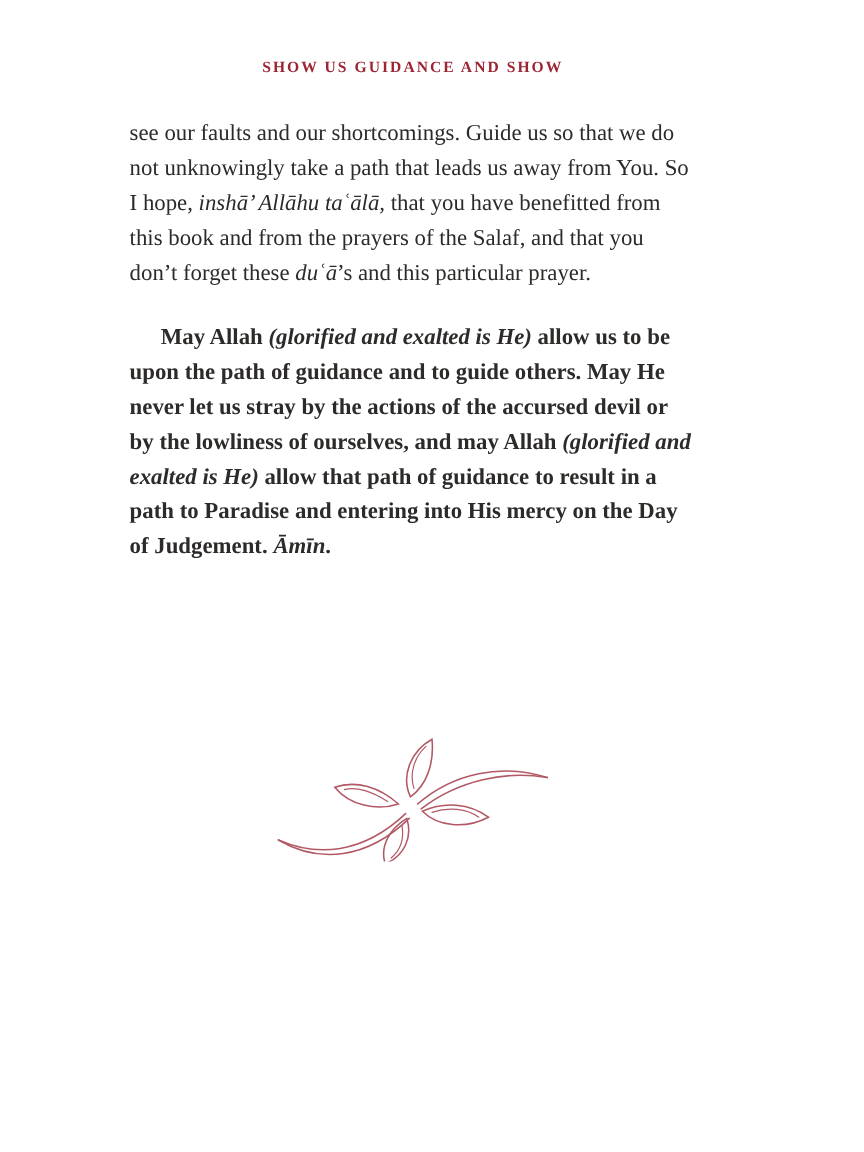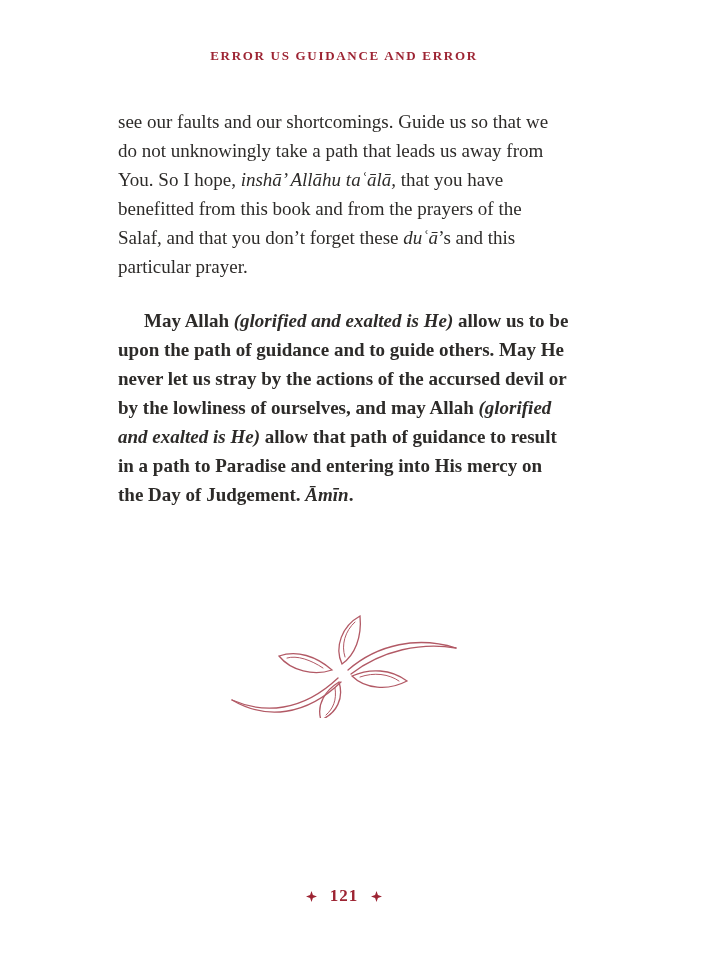--- a/index.html
+++ b/index.html
@@ -30,21 +30,21 @@
     color: var(--red);
   }
   .text-block {
     position: absolute;
     top: 95px; left: 106px; width: 476px;
     font-size: 19px;
     line-height: 29px;
     color: var(--ink);
     text-align: left;
   }
-  .body-para { margin: 12px; }
+  .body-para { margin: 2px; }
   .body-para + .body-para { margin-top: 25px; font-weight: bold; }
   .body-para.indent { text-indent: 26px; }
   .body-para em { font-style: italic; }
   .ornament-wrap {
     position: absolute;
     top: 612px; left: 106px; width: 476px;
     display: flex; justify-content: center;
   }
   .ornament-wrap svg { display: block; }
   .flourish path {
@@ -66,21 +66,21 @@
     letter-spacing: 1px;
     color: var(--red);
   }
   .star-icon { display: block; fill: var(--red); }
 </style>
 </head>
 <body>
 
 <div class="page">
 
-  <div class="running-header">ERROR US GUIDANCE AND ERROR</div>
+  <div class="running-header">SHOW US GUIDANCE AND SHOW</div>
 
   <div class="text-block" id="text-block">
       <p class="body-para"><span>see our faults and our shortcomings. Guide us so that we do not unknowingly take a path that leads us away from You. So I hope, </span><em>inshā’ Allāhu taʿālā,</em><span> that you have benefitted from this book and from the prayers of the Salaf, and that you don’t forget these </span><em>duʿā</em><span>’s and this particular prayer.</span></p>
       <p class="body-para indent"><span>May Allah </span><em>(glorified and exalted is He)</em><span> allow us to be upon the path of guidance and to guide others. May He never let us stray by the actions of the accursed devil or by the lowliness of ourselves, and may Allah </span><em>(glorified and exalted is He)</em><span> allow that path of guidance to result in a path to Paradise and entering into His mercy on the Day of Judgement. </span><em>Āmīn</em><span>.</span></p>
     </div>
 
   <div class="ornament-wrap">
     <svg class="flourish" width="240" height="106" viewBox="0 0 240 106" aria-hidden="true">
 
       <path d="M8,88 C40,102 78,100 114,66"></path>
@@ -96,23 +96,14 @@
       <path class="vein" d="M99,56 C87,48 73,43 63,46"></path>
 
       <path d="M128,64 C146,56 167,57 183,69 C164,79 141,77 128,64 Z"></path>
       <path class="vein" d="M136,65 C150,60 165,62 175,69"></path>
 
       <path d="M115,70 C120,86 113,101 97,108 C92,92 102,78 115,70 Z"></path>
       <path class="vein" d="M111,76 C113,88 109,97 102,103"></path>
     </svg>
   </div>
 
-  <div class="page-footer">
-    <svg class="star-icon" width="11" height="11" viewBox="0 0 11 11" aria-hidden="true">
-      <path d="M5.5,0 L6.9,4.1 L11,5.5 L6.9,6.9 L5.5,11 L4.1,6.9 L0,5.5 L4.1,4.1 Z"></path>
-    </svg>
-    <span class="page-number">121</span>
-    <svg class="star-icon" width="11" height="11" viewBox="0 0 11 11" aria-hidden="true">
-      <path d="M5.5,0 L6.9,4.1 L11,5.5 L6.9,6.9 L5.5,11 L4.1,6.9 L0,5.5 L4.1,4.1 Z"></path>
-    </svg>
-  </div>
 
 </div>
 
 </body></html>

